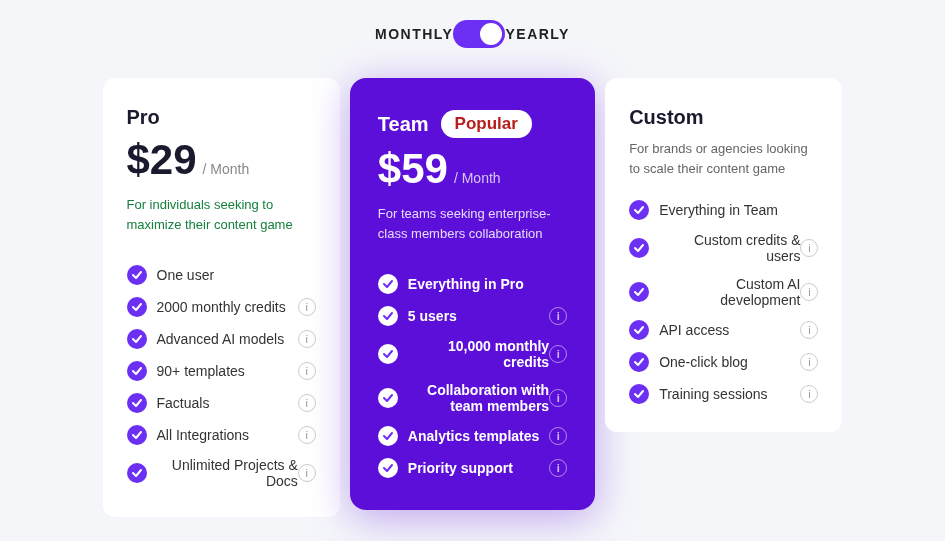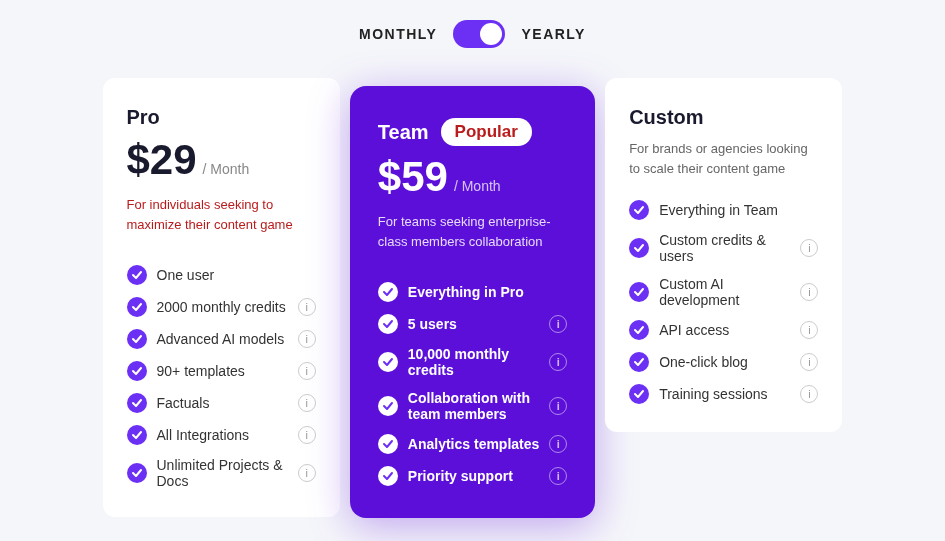--- a/index.html
+++ b/index.html
@@ -8,21 +8,20 @@
       background: #f5f6fa;
       min-height: 541px;
       display: flex;
       flex-direction: column;
       align-items: center;
     }
 
     .billing-toggle {
       display: flex;
       align-items: center;
-      gap: 16px;
       padding: 20px 0 30px;
       justify-content: center;
     }
 
     .toggle-label {
       font-size: 14px;
       font-weight: 700;
       letter-spacing: 1.5px;
       color: #222;
     }
@@ -63,21 +62,21 @@
       border-radius: 12px;
       padding: 28px 24px;
       position: relative;
     }
 
     .plan-card.team {
       background: #5b0fd9;
       color: white;
       border-radius: 16px;
       padding: 32px 28px;
-      margin: 8px 10px;
+      margin: 0 10px;
       box-shadow: 0 8px 40px rgba(91, 15, 217, 0.35);
     }
 
     .plan-card.pro, .plan-card.custom {
       background: white;
     }
 
     .plan-name {
       font-size: 20px;
       font-weight: 700;
@@ -124,21 +123,21 @@
       color: #888;
       margin-left: 2px;
     }
 
     .plan-card.team .price-period {
       color: rgba(255,255,255,0.75);
     }
 
     .plan-description {
       font-size: 13px;
-      color: #b91c1c;
+      color: #15803d;
       line-height: 1.5;
       margin-bottom: 22px;
       min-height: 48px;
     }
 
     .plan-card.team .plan-description {
       color: rgba(255,255,255,0.85);
       font-weight: 500;
     }
 
@@ -159,20 +158,21 @@
 
     .plan-card.team .feature-item {
       color: white;
       font-weight: 600;
     }
 
     .feature-left {
       display: flex;
       align-items: center;
       gap: 10px;
+      text-align: right;
     }
 
     .check-icon {
       width: 20px;
       height: 20px;
       border-radius: 50%;
       background: #6c2ff4;
       display: flex;
       align-items: center;
       justify-content: center;

